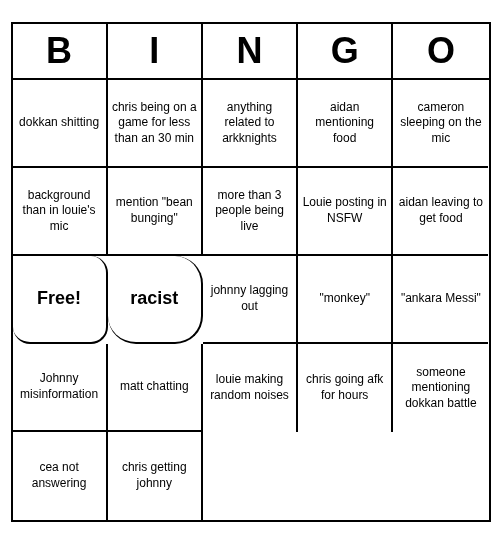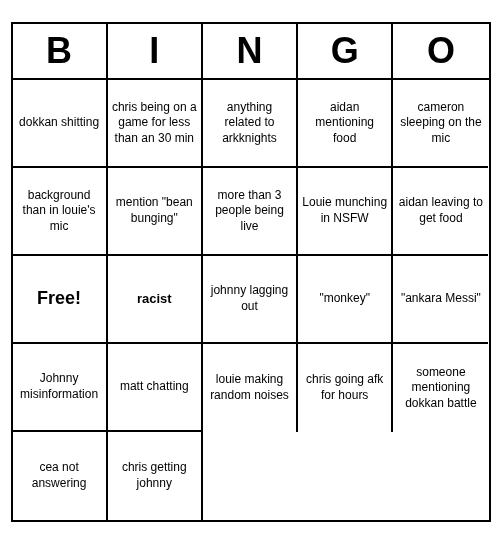--- a/index.html
+++ b/index.html
@@ -49,24 +49,26 @@
     }
     .bingo-cell:nth-child(5n) {
       border-right: none;
     }
     .bingo-grid > .bingo-cell:nth-last-child(-n+5) {
       border-bottom: none;
     }
     .bingo-cell.free {
       font-size: 18px;
       font-weight: bold;
+      border-radius: 17px;
     }
     .bingo-cell.large-text {
-      font-size: 13px;
+      font-size: 18px;
       font-weight: bold;
+      border-radius: 28px;
     }
   </style>
 </head>
 <body>
 
 <div class="bingo-card">
   <div class="bingo-header">
   <div class="bingo-letter">B</div>
       <div class="bingo-letter">I</div>
       <div class="bingo-letter">N</div>
@@ -75,21 +77,21 @@
     </div>
   <div class="bingo-grid">
   <div class="bingo-cell">dokkan shitting</div>
       <div class="bingo-cell">chris being on a game for less than an 30 min</div>
       <div class="bingo-cell">anything related to arkknights</div>
       <div class="bingo-cell">aidan mentioning food</div>
       <div class="bingo-cell">cameron sleeping on the mic</div>
       <div class="bingo-cell">background than in louie's mic</div>
       <div class="bingo-cell">mention "bean bunging"</div>
       <div class="bingo-cell">more than 3 people being live</div>
-      <div class="bingo-cell">Louie munching in NSFW</div>
+      <div class="bingo-cell">Louie posting in NSFW</div>
       <div class="bingo-cell">aidan leaving to get food</div>
       <div class="bingo-cell free">Free!</div>
       <div class="bingo-cell large-text">racist</div>
       <div class="bingo-cell">johnny lagging out</div>
       <div class="bingo-cell">"monkey"</div>
       <div class="bingo-cell">"ankara Messi"</div>
       <div class="bingo-cell">Johnny misinformation</div>
       <div class="bingo-cell">matt chatting</div>
       <div class="bingo-cell">louie making random noises</div>
       <div class="bingo-cell">chris going afk for hours</div>

